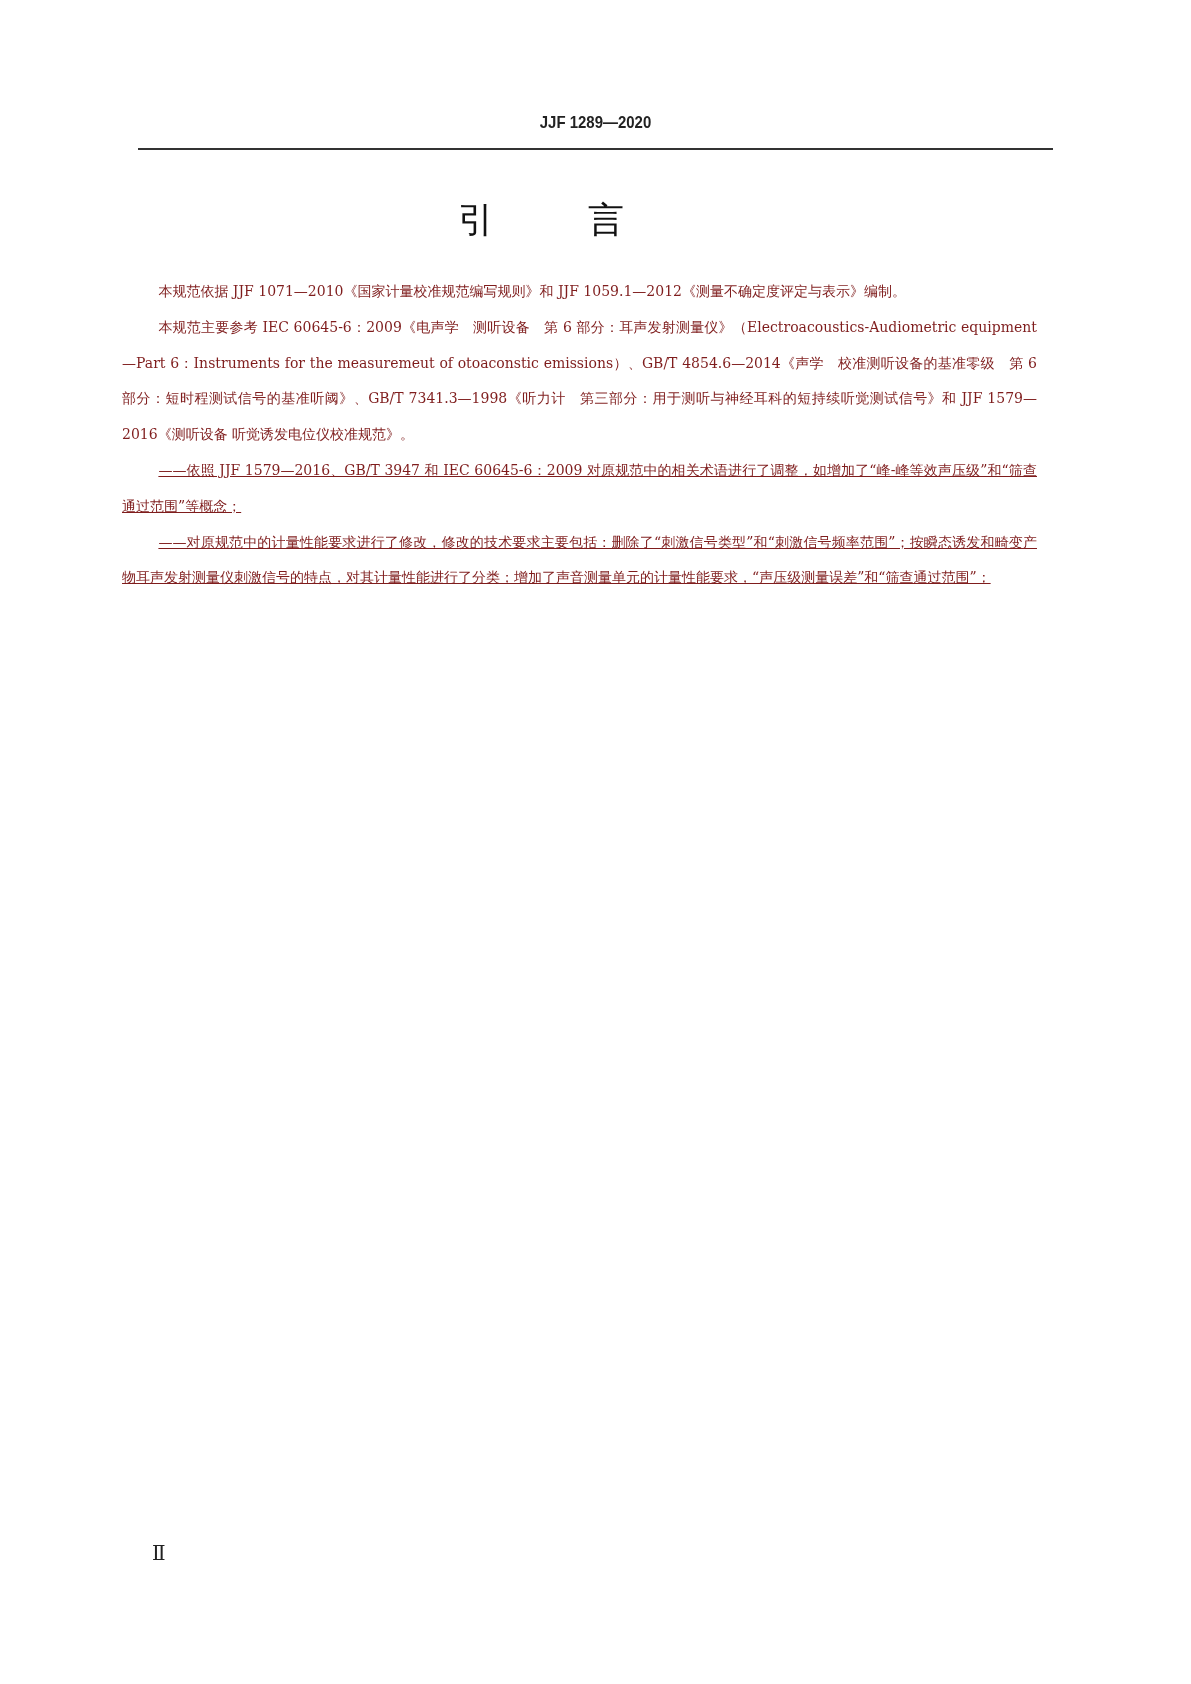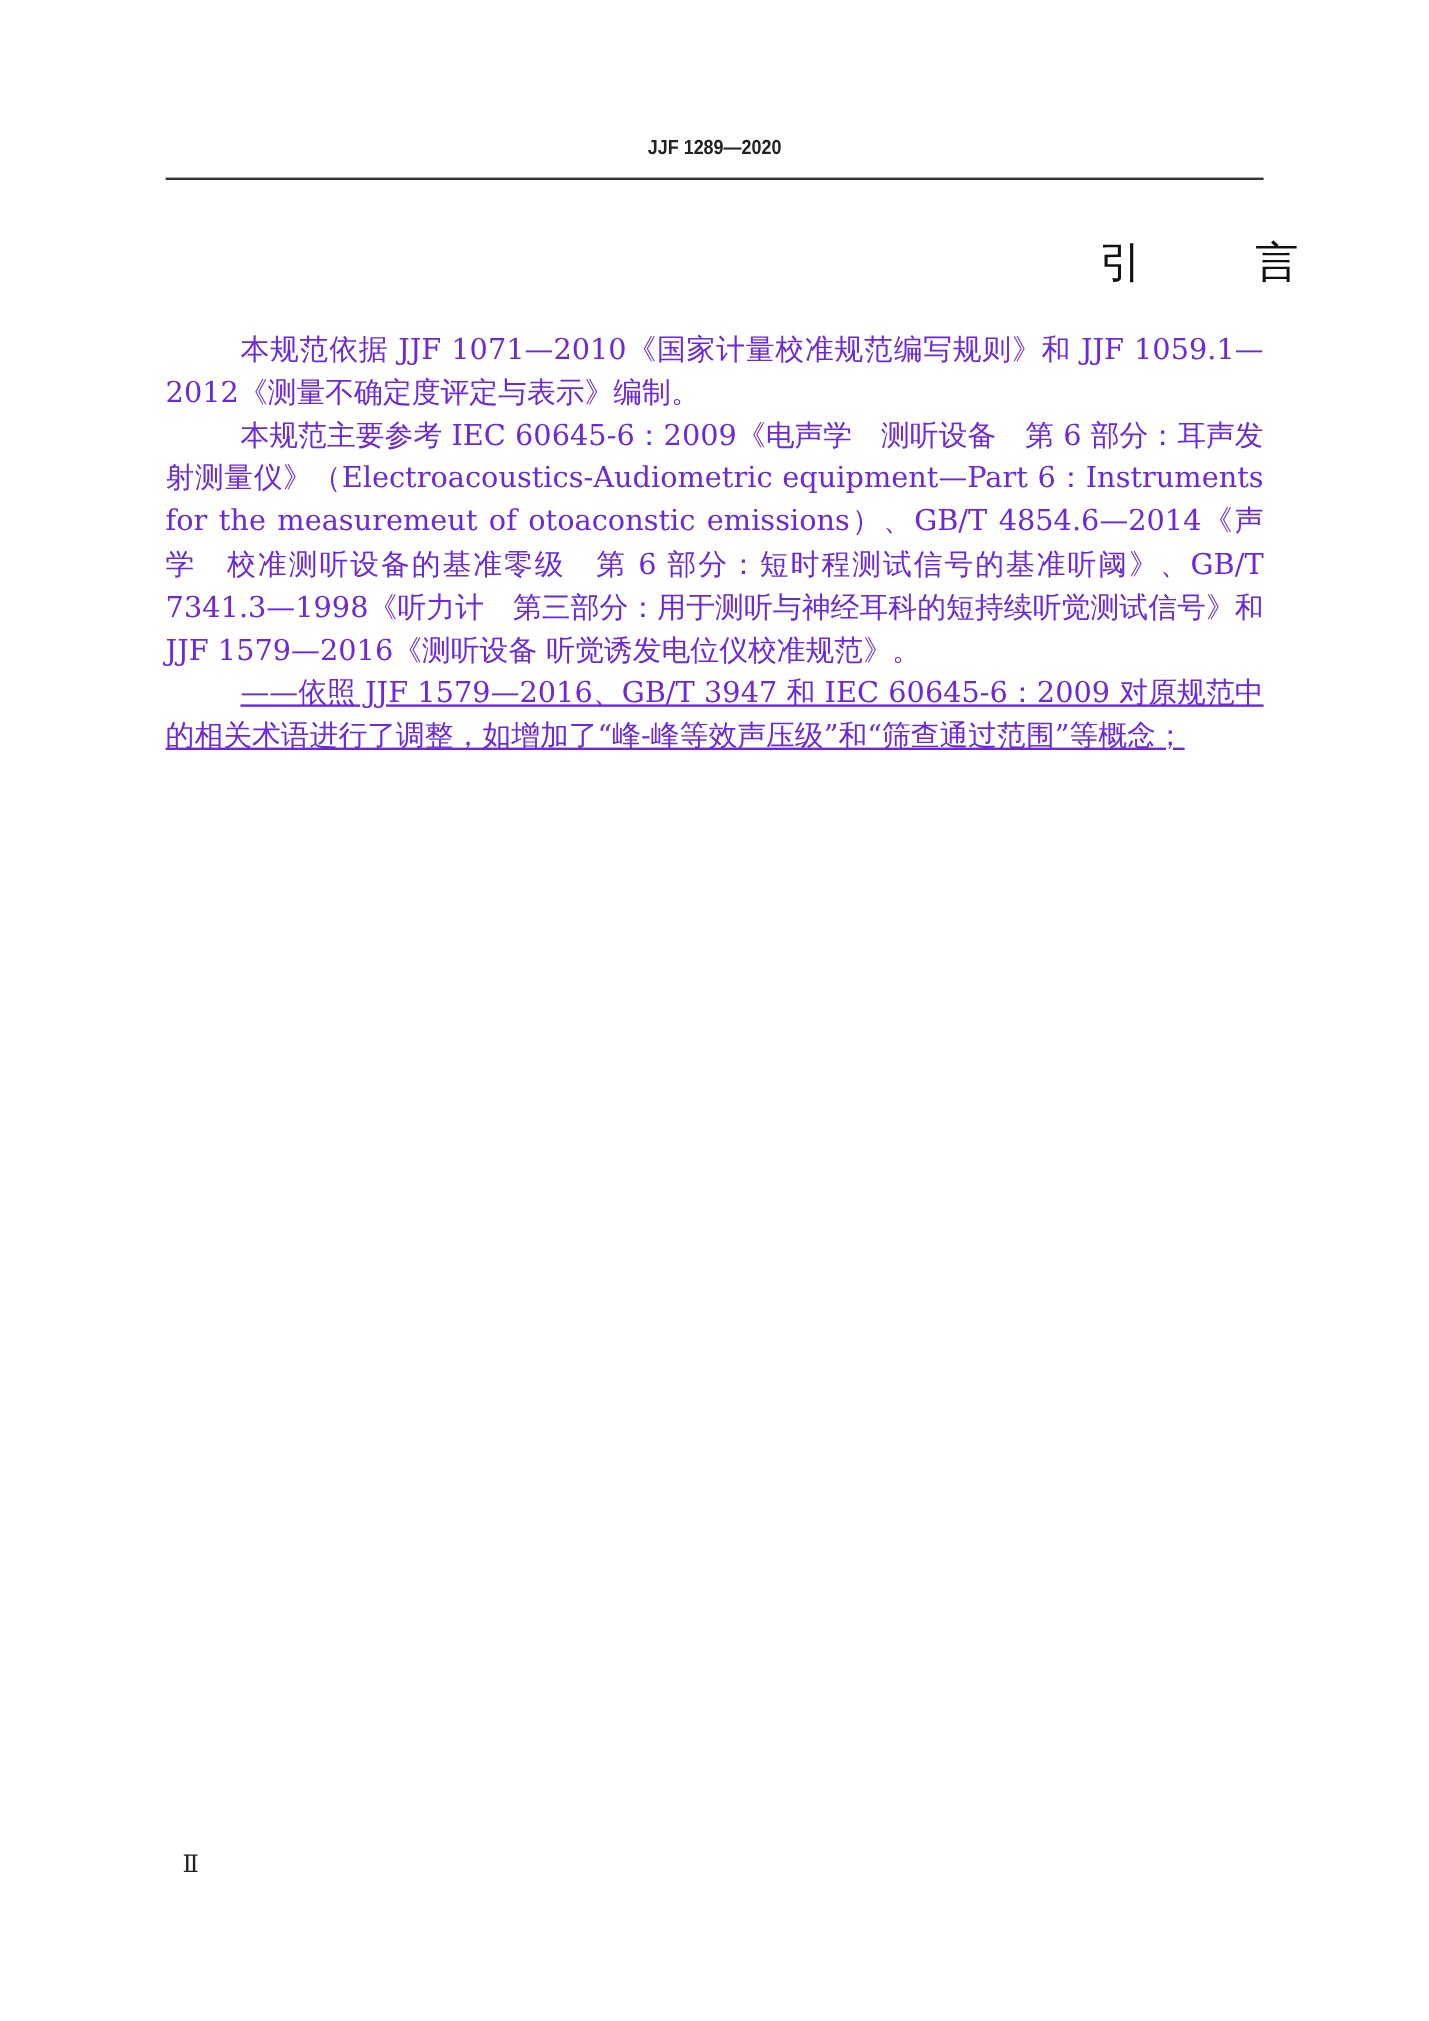--- a/index.html
+++ b/index.html
@@ -15,31 +15,31 @@
       font-size: 17px; font-weight: bold; letter-spacing: 0px;
       transform: scaleX(0.88);
       color: #222;
     }
     .header-rule {
       position: absolute; left: 138px; width: 915px; top: 148px;
       height: 0; border-top: 2px solid #333;
     }
     .page-title {
       position: absolute; left: 0; width: 1082px; top: 196px;
-      text-align: right;
+      text-align: center;
       font-family: "DejaVu Sans", "Liberation Sans", sans-serif;
       font-size: 36px; line-height: 48px; color: #111;
     }
     .page-title span { display: inline-block; }
     .page-title .gap { width: 94px; }
     .body-text {
-      position: absolute; left: 138px; width: 915px; top: 274px;
-      font-size: 24px; line-height: 35.8px;
+      position: absolute; left: 122px; width: 915px; top: 274px;
+      font-size: 14px; line-height: 35.8px;
       text-align: justify; text-justify: inter-character;
-      color: #6d28d9;
+      color: #7f1d1d;
     }
     .para { margin: 0; text-indent: 2.6em; }
     .para.dash { text-indent: 2.6em; text-decoration: underline; }
     .page-number {
       position: absolute; left: 152px; top: 1541px;
       font-family: "DejaVu Serif", "Liberation Serif", serif;
       font-size: 20px; color: #222;
     }
   </style>
 </head>
@@ -52,15 +52,16 @@
 <div class="header-rule"></div>
 
 <div class="page-title">
   <span>引</span><span class="gap"></span><span>言</span>
 </div>
 
 <div class="body-text">
   <p class="para">本规范依据 JJF 1071—2010《国家计量校准规范编写规则》和 JJF 1059.1—2012《测量不确定度评定与表示》编制。</p>
   <p class="para">本规范主要参考 IEC 60645-6：2009《电声学　测听设备　第 6 部分：耳声发射测量仪》（Electroacoustics-Audiometric equipment—Part 6：Instruments for the measuremeut of otoaconstic emissions）、GB/T 4854.6—2014《声学　校准测听设备的基准零级　第 6 部分：短时程测试信号的基准听阈》、GB/T 7341.3—1998《听力计　第三部分：用于测听与神经耳科的短持续听觉测试信号》和 JJF 1579—2016《测听设备 听觉诱发电位仪校准规范》。</p>
   <p class="para dash">——依照 JJF 1579—2016、GB/T 3947 和 IEC 60645-6：2009 对原规范中的相关术语进行了调整，如增加了“峰-峰等效声压级”和“筛查通过范围”等概念；</p>
+  <p class="para dash">——对原规范中的计量性能要求进行了修改，修改的技术要求主要包括：删除了“刺激信号类型”和“刺激信号频率范围”；按瞬态诱发和畸变产物耳声发射测量仪刺激信号的特点，对其计量性能进行了分类；增加了声音测量单元的计量性能要求，“声压级测量误差”和“筛查通过范围”；</p>
 </div>
 
 <div class="page-number">Ⅱ</div>
 
 </body></html>

